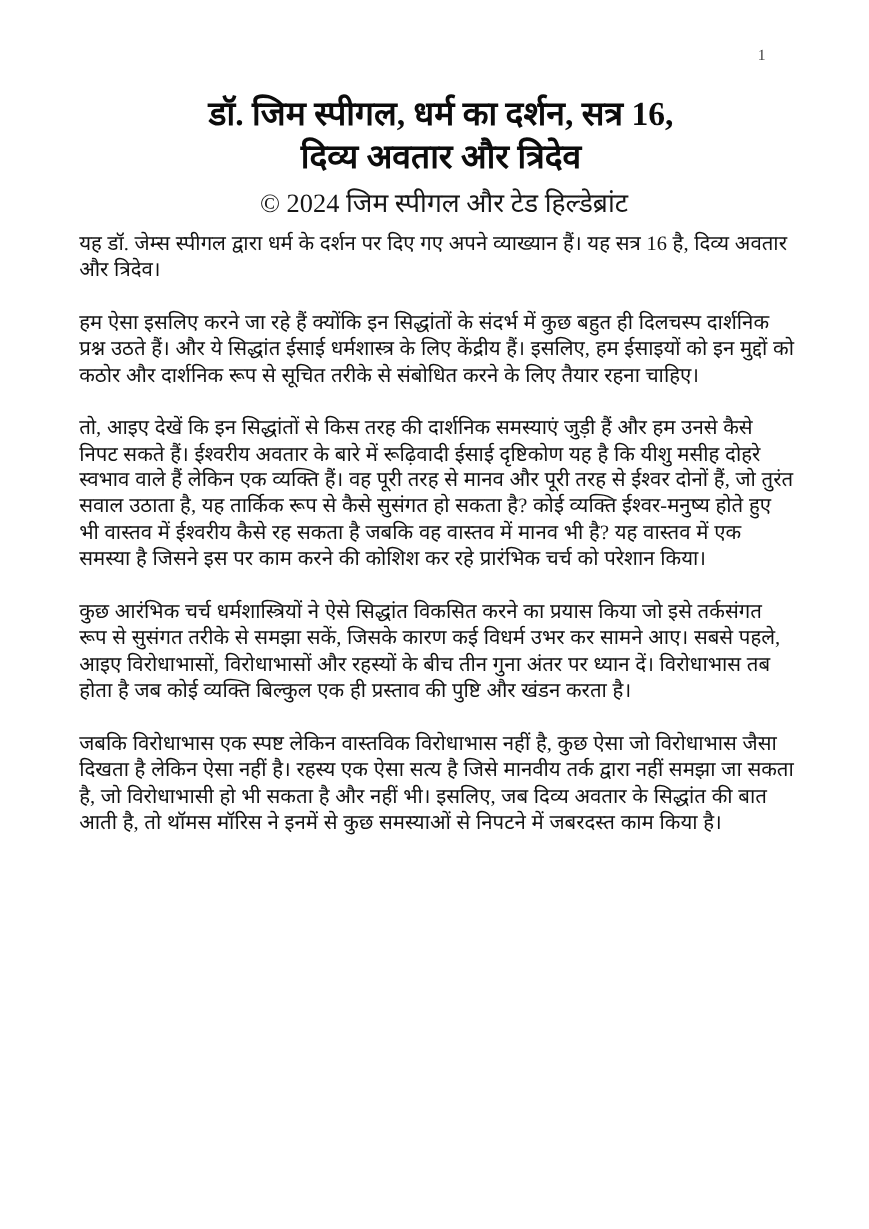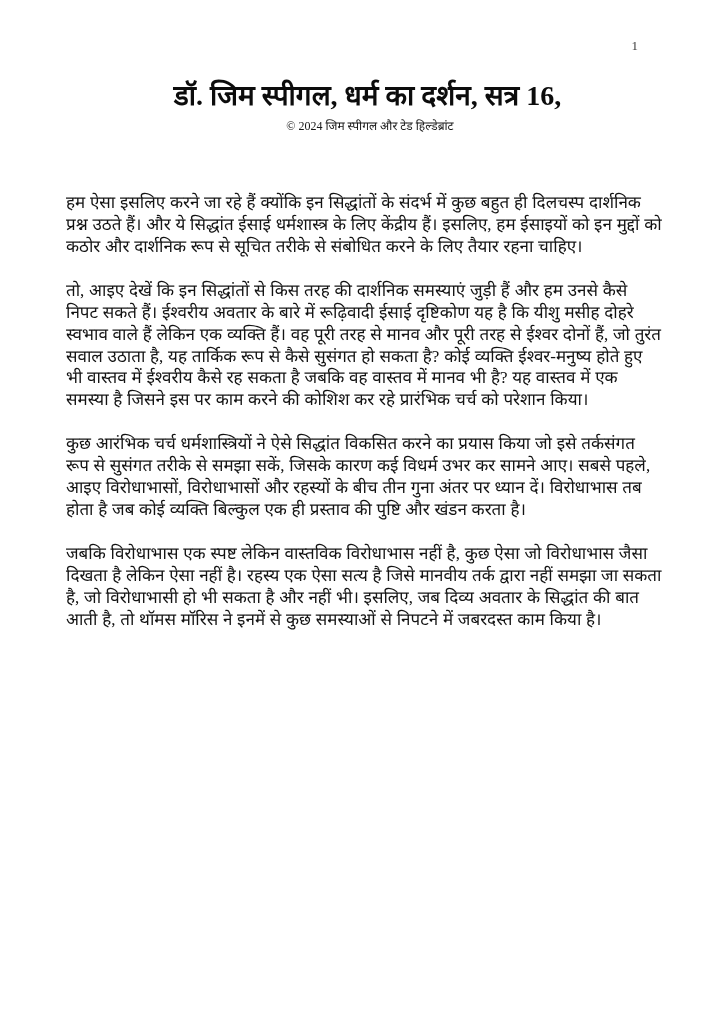--- a/index.html
+++ b/index.html
@@ -35,21 +35,21 @@
     text-align: center;
     font-weight: bold;
     font-size: 28px;
     line-height: 1.28;
     color: #0c0c0c;
     letter-spacing: 0px;
     padding-left: 11px;
   }
   .subtitle {
     text-align: center;
-    font-size: 12px;
+    font-size: 22px;
     font-weight: 500;
     margin-top: 3px;
     color: #161616;
     margin-left: 16px;
   }
   .body-text {
     position: absolute;
     left: 66px;
     top: 192px;
     width: 596px;
@@ -65,24 +65,26 @@
 </style>
 </head>
 <body>
 
 <div class="page">
 
   <div class="page-number">1</div>
 
   <div class="title-block">
     <div>डॉ. जिम स्पीगल, धर्म का दर्शन, सत्र 16,</div>
+    <div>दिव्य अवतार और त्रिदेव</div>
   </div>
 
   <div class="subtitle">© 2024 जिम स्पीगल और टेड हिल्डेब्रांट</div>
 
   <div class="body-text">
+    <p>यह डॉ. जेम्स स्पीगल द्वारा धर्म के दर्शन पर दिए गए अपने व्याख्यान हैं। यह सत्र 16 है, दिव्य अवतार और त्रिदेव।</p>
     <p>हम ऐसा इसलिए करने जा रहे हैं क्योंकि इन सिद्धांतों के संदर्भ में कुछ बहुत ही दिलचस्प दार्शनिक प्रश्न उठते हैं। और ये सिद्धांत ईसाई धर्मशास्त्र के लिए केंद्रीय हैं। इसलिए, हम ईसाइयों को इन मुद्दों को कठोर और दार्शनिक रूप से सूचित तरीके से संबोधित करने के लिए तैयार रहना चाहिए।</p>
     <p>तो, आइए देखें कि इन सिद्धांतों से किस तरह की दार्शनिक समस्याएं जुड़ी हैं और हम उनसे कैसे निपट सकते हैं। ईश्वरीय अवतार के बारे में रूढ़िवादी ईसाई दृष्टिकोण यह है कि यीशु मसीह दोहरे स्वभाव वाले हैं लेकिन एक व्यक्ति हैं। वह पूरी तरह से मानव और पूरी तरह से ईश्वर दोनों हैं, जो तुरंत सवाल उठाता है, यह तार्किक रूप से कैसे सुसंगत हो सकता है? कोई व्यक्ति ईश्वर-मनुष्य होते हुए भी वास्तव में ईश्वरीय कैसे रह सकता है जबकि वह वास्तव में मानव भी है? यह वास्तव में एक समस्या है जिसने इस पर काम करने की कोशिश कर रहे प्रारंभिक चर्च को परेशान किया।</p>
     <p>कुछ आरंभिक चर्च धर्मशास्त्रियों ने ऐसे सिद्धांत विकसित करने का प्रयास किया जो इसे तर्कसंगत रूप से सुसंगत तरीके से समझा सकें, जिसके कारण कई विधर्म उभर कर सामने आए। सबसे पहले, आइए विरोधाभासों, विरोधाभासों और रहस्यों के बीच तीन गुना अंतर पर ध्यान दें। विरोधाभास तब होता है जब कोई व्यक्ति बिल्कुल एक ही प्रस्ताव की पुष्टि और खंडन करता है।</p>
     <p>जबकि विरोधाभास एक स्पष्ट लेकिन वास्तविक विरोधाभास नहीं है, कुछ ऐसा जो विरोधाभास जैसा दिखता है लेकिन ऐसा नहीं है। रहस्य एक ऐसा सत्य है जिसे मानवीय तर्क द्वारा नहीं समझा जा सकता है, जो विरोधाभासी हो भी सकता है और नहीं भी। इसलिए, जब दिव्य अवतार के सिद्धांत की बात आती है, तो थॉमस मॉरिस ने इनमें से कुछ समस्याओं से निपटने में जबरदस्त काम किया है।</p>
   </div>
 
 </div>
 
 </body></html>

